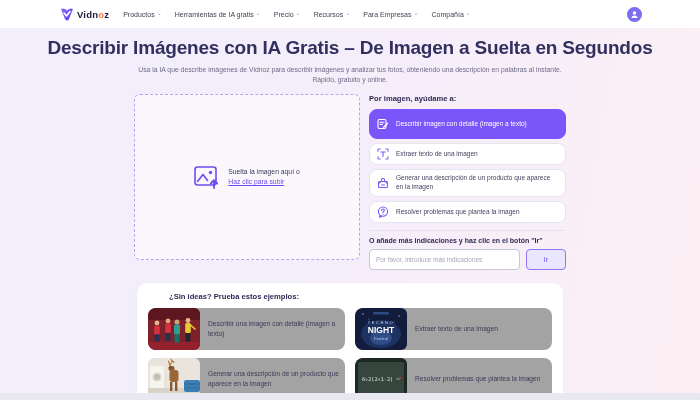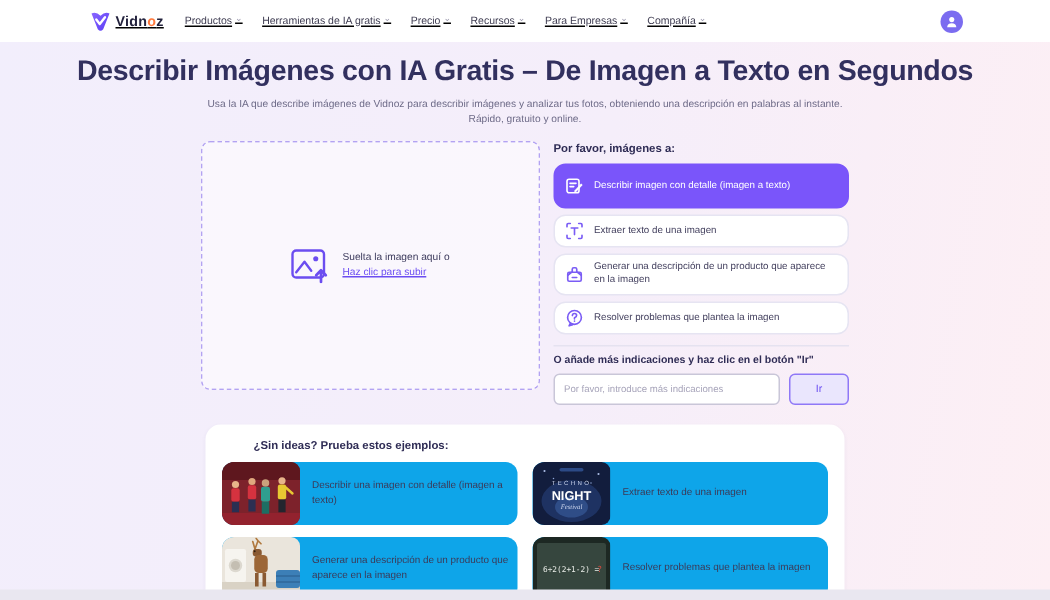--- a/index.html
+++ b/index.html
@@ -7,21 +7,21 @@
   body {
     font-family:"Liberation Sans", sans-serif;
     background:linear-gradient(100deg,#f2eefc 0%,#f5eefa 55%,#fdeff4 100%);
     position:relative;
   }
   
   .nav {
     height:28px; background:#ffffff; display:flex; align-items:center;
     padding:0 58px 0 60px; justify-content:space-between;
   }
-  .nav-left { display:flex; align-items:center; gap:14px;text-decoration:underline; }
+  .nav-left { display:flex; align-items:center; gap:14px; }
   .logo { display:flex; align-items:center; gap:3px; cursor:pointer; }
   .logo-text { font-size:9.5px; font-weight:800; color:#23223d; letter-spacing:.2px; }
   .logo-text .o { color:#ff7a3d; }
   .menu { display:flex; align-items:center; gap:13px; }
   .menu-item { display:flex; align-items:center; gap:2px; font-size:7px; color:#3f3d52; cursor:pointer; white-space:nowrap; }
   .chev { font-size:6px; color:#9a97ad; line-height:1; transform:translateY(-1px); }
   .avatar {
     width:15px; height:15px; border-radius:50%; background:#7b6cf0;
     display:flex; align-items:center; justify-content:center; cursor:pointer;
   }
@@ -69,21 +69,21 @@
     font-family:"Liberation Sans", sans-serif;
   }
   
   .examples {
     width:426px; margin:13px auto 0; background:#ffffff; border-radius:10px;
     padding:9px 11px 11px; box-shadow:0 1px 3px rgba(60,50,120,.05);
   }
   .examples-heading { font-size:7.6px; font-weight:700; color:#2f2c55; margin-bottom:7px;margin-left:21px; }
   .ex-grid { display:grid; grid-template-columns:1fr 1fr; gap:8px 10px; }
   .ex-item {
-    display:flex; align-items:center; gap:8px; background:#0ea5e9;
+    display:flex; align-items:center; gap:8px; background:#a3a3a3;
     border-radius:8px; overflow:hidden; cursor:pointer; min-height:42px;
   }
   .ex-thumb { width:52px; height:42px; flex:none; border-radius:6px; overflow:hidden; display:flex; }
   .ex-label { font-size:6.6px; color:#3c3a58; line-height:1.45; padding-right:6px; }
   
   .footer-strip {
     position:absolute; left:0; bottom:0; width:100%; height:7px; background:#e9e7f0;
   }
 </style>
 </head>
@@ -135,21 +135,21 @@
   </div>
   <div class="avatar">
     <svg width="9" height="9" viewBox="0 0 10 10">
       <circle cx="5" cy="3.4" r="1.9" fill="#ffffff"></circle>
       <path d="M1.6 9 Q1.8 6.2 5 6.2 Q8.2 6.2 8.4 9 Z" fill="#ffffff"></path>
     </svg>
   </div>
 </div>
 
 <div class="hero">
-  <h1>Describir Imágenes con IA Gratis – De Imagen a Texto en Segundos</h1>
+  <h1>Describir Imágenes con IA Gratis – De Imagen a Suelta en Segundos</h1>
   <p>Usa la IA que describe imágenes de Vidnoz para describir imágenes y analizar tus fotos, obteniendo una descripción en palabras al instante. Rápido, gratuito y online.</p>
 </div>
 
 <div class="main">
 
   <div class="dropzone">
     <span style="display:flex;">
       <svg width="27" height="23" viewBox="0 0 27 23">
         <rect x="1" y="1" width="21" height="18" rx="2.5" fill="none" stroke="#6b4df0" stroke-width="1.6"></rect>
         <circle cx="16.5" cy="6.5" r="1.7" fill="#6b4df0"></circle>
@@ -157,21 +157,21 @@
         <path d="M20 22 V14.5 M16.8 17.5 L20 14.2 L23.2 17.5" fill="none" stroke="#6b4df0" stroke-width="1.8" stroke-linecap="round" stroke-linejoin="round"></path>
       </svg>
     </span>
     <div class="drop-text">
       <span>Suelta la imagen aquí o</span><br>
       <a class="drop-link">Haz clic para subir</a>
     </div>
   </div>
 
   <div class="helper">
-    <div class="helper-heading">Por favor, imágenes a:</div>
+    <div class="helper-heading">Por imagen, ayúdame a:</div>
     <div class="opts">
       <div class="opt opt--selected">
         <span class="oicon">
           <svg width="12" height="12" viewBox="0 0 12 12" fill="none" stroke="currentColor" stroke-width="1.1" stroke-linecap="round" stroke-linejoin="round">
             <rect x="1" y="1.5" width="8" height="9" rx="1.4"></rect>
             <path d="M3 4.2 H7 M3 6.4 H5.5"></path>
             <path d="M6.2 8.8 L10.4 4.4 L11.4 5.4 L7.2 9.8 L5.8 10.1 Z" fill="currentColor" stroke="none"></path>
           </svg>
         </span>
         <span>Describir imagen con detalle (imagen a texto)</span>

